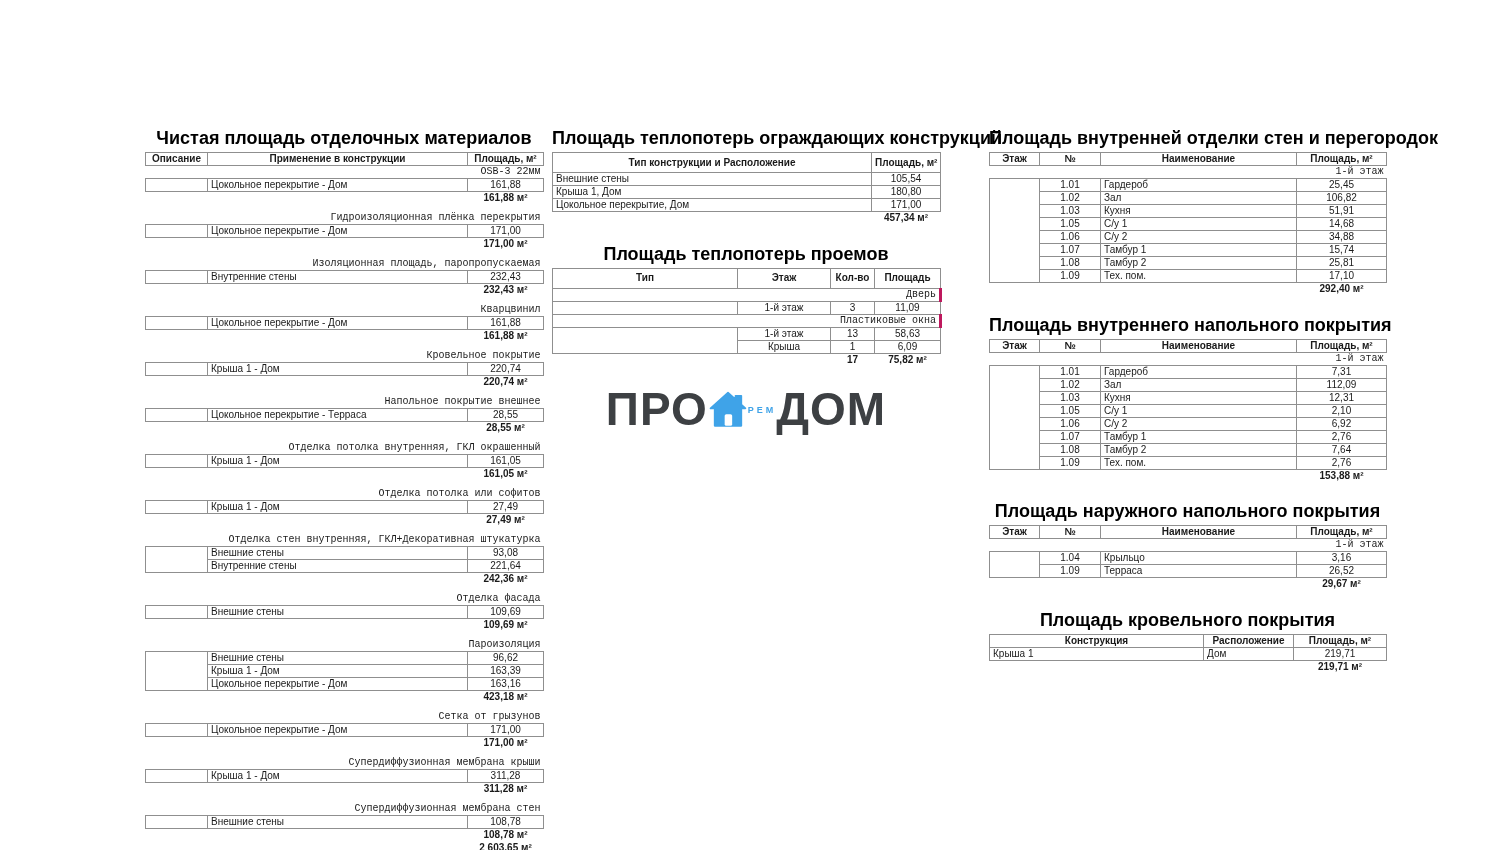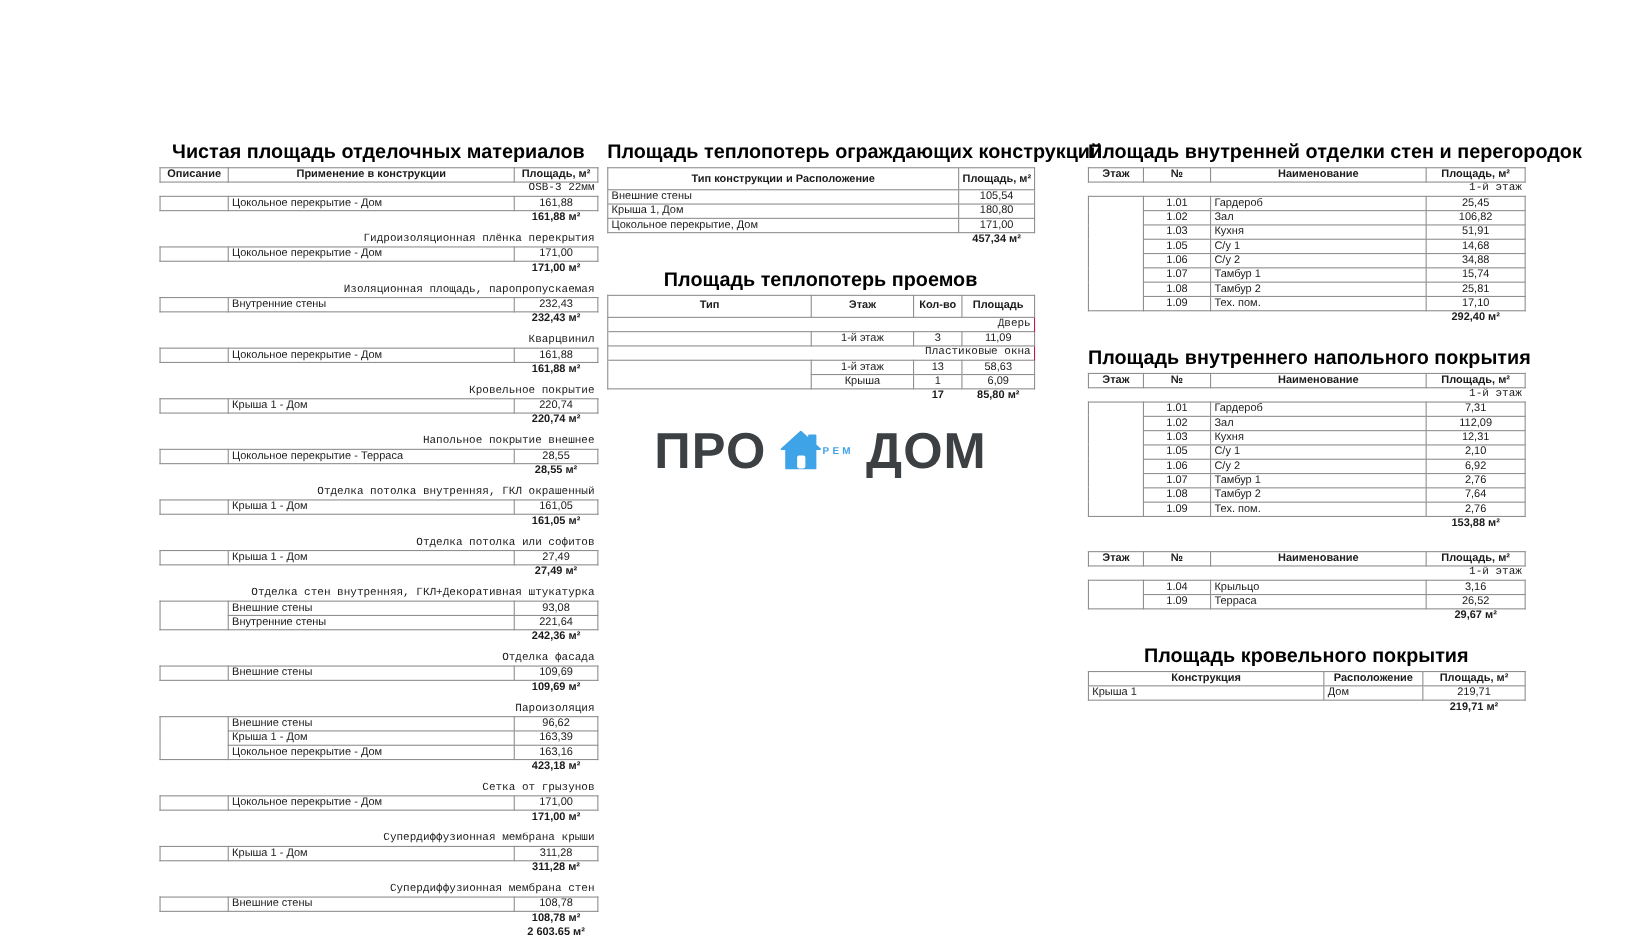--- a/index.html
+++ b/index.html
@@ -10,28 +10,28 @@
   #col-left{left:145px;width:398px;}
   #col-mid{left:552px;width:388px;}
   #col-right{left:989px;width:397px;}
   .tbl-title{font-size:18px;font-weight:bold;text-align:center;color:#000;margin-bottom:3px;white-space:nowrap;}
   .block + .block{margin-top:19px;}
   table{border-collapse:collapse;table-layout:fixed;width:100%;}
   th,td{font-size:10px;line-height:12px;height:13px;padding:0 3px;overflow:hidden;white-space:nowrap;color:#1a1a1a;}
   th{font-weight:bold;text-align:center;border:1px solid #8f8f8f;}
   .tallhead th{height:20px;}
   .bc{border:1px solid #8f8f8f;}
-  .side{border-left:1px solid #8f8f8f;border-right:1px solid #be185d;}
+  .side{border-left:1px solid #8f8f8f;border-right:3px solid #be185d;}
   .tleft{text-align:left;}
   .tcenter{text-align:center;}
   .group-label{text-align:right;padding-left:1px;font-family:Liberation Mono, monospace;}
   .total-val{font-weight:bold;text-align:center;}
   .gap{height:7px;}
   
-  .logo{position:absolute;top:258px;left:0;right:0;display:flex;align-items:center;justify-content:center;gap:11px;}
+  .logo{position:absolute;top:258px;left:0;right:0;display:flex;align-items:center;justify-content:center;}
   .logo-word{font-size:46px;font-weight:bold;color:#3d4043;letter-spacing:1px;line-height:1;}
   .logo-house{display:flex;flex-direction:row;align-items:center;margin-top:2px;}
   .logo-sub{font-size:9px;font-weight:bold;color:#3fa3e8;letter-spacing:3px;margin-top:-1px;}
 </style>
 </head>
 <body>
 
 <div class="page">
 
   <section class="col" id="col-left">
@@ -349,21 +349,21 @@
               <td class="bc tcenter">58,63</td>
             </tr>
             <tr>
               <td class="bc tcenter">Крыша</td>
               <td class="bc tcenter">1</td>
               <td class="bc tcenter">6,09</td>
             </tr>
             <tr>
               <td colspan="2"></td>
               <td class="total-val">17</td>
-              <td class="total-val">85,80 м²</td>
+              <td class="total-val">75,82 м²</td>
             </tr>
           </tbody>
       </table>
     </div>
 
     <div class="logo">
       <span class="logo-word">ПРО</span>
       <span class="logo-house">
         <svg width="40" height="40" viewBox="0 0 48 48" aria-hidden="true">
           <path d="M24 3 L3 22 L8 22 L8 43 L40 43 L40 22 L45 22 L40 17.5 L40 7 L33 7 L33 11.2 Z" fill="#3fa3e8" stroke="#3fa3e8" stroke-width="2" stroke-linejoin="round"></path>
@@ -510,20 +510,21 @@
             </tr>
             <tr>
               <td colspan="3"></td>
               <td class="total-val">153,88 м²</td>
             </tr>
           </tbody>
       </table>
     </div>
 
     <div class="block">
+      <div class="tbl-title">Площадь наружного напольного покрытия</div>
       <table id="exterior-floor-table">
         <colgroup>
             <col style="width:50px">
             <col style="width:61px">
             <col style="width:196px">
             <col style="width:90px">
           </colgroup>
         <thead>
           <tr>
             <th>Этаж</th>

